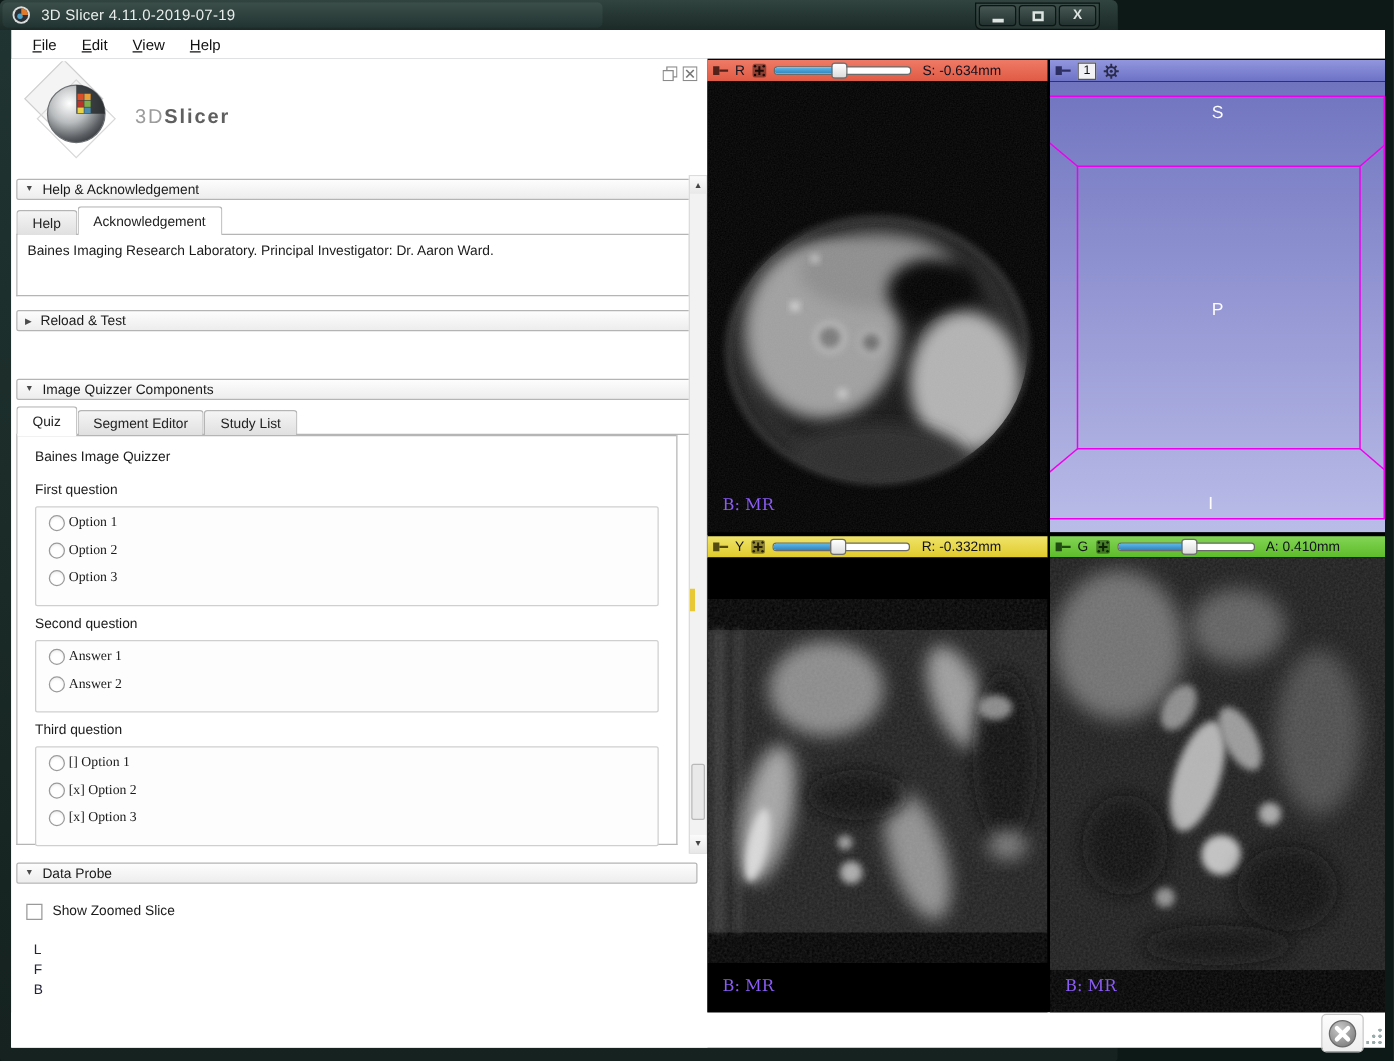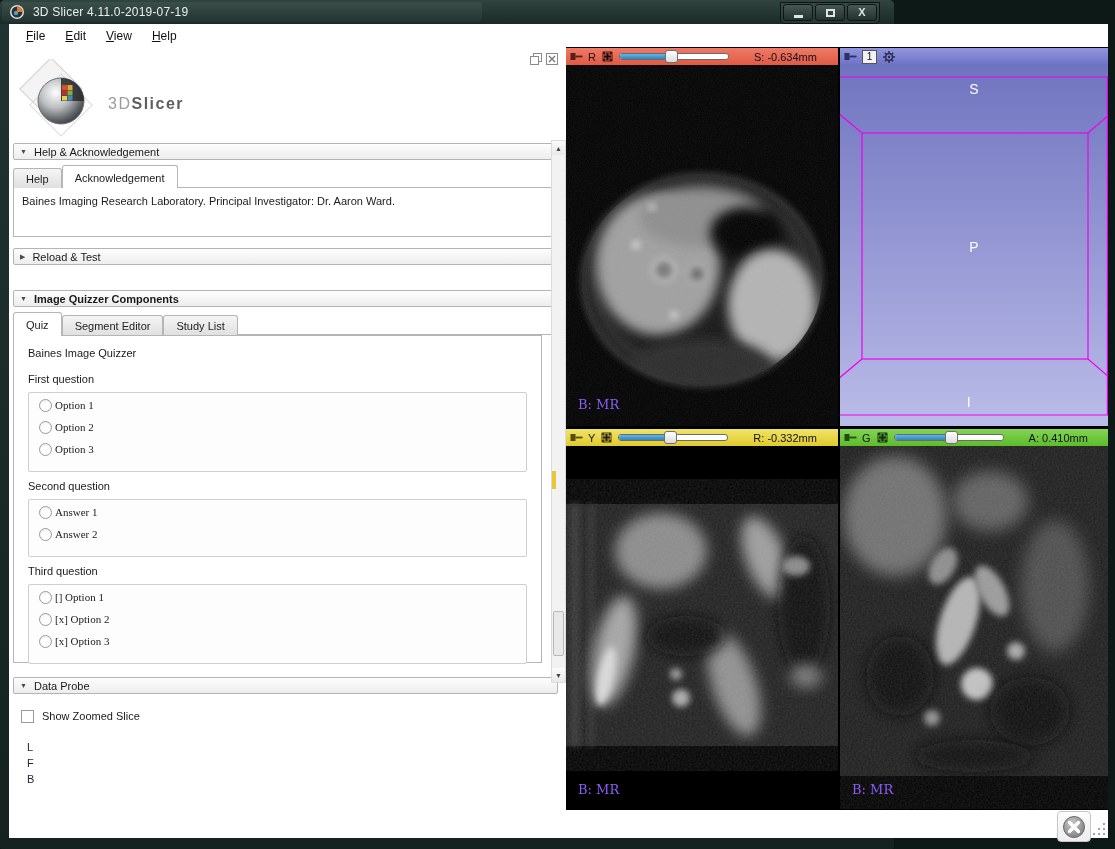--- a/index.html
+++ b/index.html
@@ -31,21 +31,21 @@
   .menu-item { display:inline-block; padding:3px 9px; font-size:12px; color:#111; }
   .menu-item::first-letter { text-decoration:underline; }
 
   
   .main { position:absolute; left:9px; top:47px; width:1099px; height:791px; background:#ffffff; }
 
   
   .panel { position:absolute; left:0; top:0; width:557px; height:791px; background:#fff; }
   .panel-corner-icons { position:absolute; top:6px; right:8px; display:flex; gap:4px; }
 
-  .logo { position:absolute; left:2px; top:12px; }
+  .logo { position:absolute; left:2px; top:2px; }
   .logo-text { position:absolute; left:97px; top:36px; font-size:16px; letter-spacing:1.5px; }
   .logo-3d { color:#9c9c9c; }
   .logo-slicer { color:#5f5f5f; font-weight:600; }
 
   .panel-flow { position:absolute; left:4px; top:96px; width:545px; }
 
   .collapse-bar { height:17px; border:1px solid #b4b4b4; border-radius:2px;
     background:linear-gradient(#fdfdfd,#ededed); display:flex; align-items:center; gap:7px;
     padding-left:6px; font-size:11px; color:#1a1a1a; }
   .tri { font-size:7px; color:#4a4a4a; }
@@ -57,21 +57,21 @@
     color:#222; height:20px; }
   .tab.active { background:#fff; height:23px; padding-top:6px; z-index:2; }
   .tab.active::after { content:""; position:absolute; left:0; right:0; bottom:-1px; height:2px; background:#fff; }
 
   .ack-box { border:1px solid #b5b5b5; border-top:none; width:539px; height:49px; padding:7px 8px; background:#fff; }
   .ack-line { margin-bottom:8px; }
   .contrib-label { text-decoration:underline; }
   .contrib-text { font-style:italic; }
 
   .reload-bar { margin-top:11px; }
-  .quizzer-bar { margin-top:25px;font-weight:bold; }
+  .quizzer-bar { margin-top:38px; }
 
   .quiz-frame { border:1px solid #b5b5b5; border-top:none; width:529px; height:328px; padding:12px 14px 0 14px; background:#fff; position:relative; }
   .quiz-frame::before { content:""; position:absolute; left:0; top:0; right:0; border-top:1px solid #b5b5b5; }
   .quiz-heading { margin-bottom:14px; }
   .q-label { margin:8px 0 7px 0; }
   .group-box { border:1px solid #cfcfcf; border-radius:2px; background:#fdfdfd; padding:6px 0 6px 10px; }
   .opt-row { display:flex; align-items:flex-start; gap:3px; height:22px;font-family:Liberation Serif, serif; }
   .radio { width:13px; height:13px; border:1px solid #9a9a9a; border-radius:50%; background:#fff;
     box-shadow:inset 0 1px 2px rgba(0,0,0,.08); flex:0 0 13px; }
 
@@ -89,21 +89,21 @@
     border:1px solid #b9b9b9; border-radius:2px; }
   .pscroll .mark { position:absolute; left:0; top:330px; width:4px; height:18px; background:#e8c935; }
 
   
   .viewports { position:absolute; left:557px; top:0; width:542px; height:763px; background:#000; }
   .vp-col-left { position:absolute; left:0; width:272px; }
   .vp-col-right { position:absolute; left:274px; width:268px; }
 
   .vp-header { height:17px; display:flex; align-items:center; gap:5px; padding:0 4px; margin-top:1px; }
   .vp-header .letter { font-size:11px; color:#15151f; }
-  .vp-header .readout { font-size:11px; color:#10101e; margin-left:20px; white-space:nowrap;text-align:center; }
+  .vp-header .readout { font-size:11px; color:#10101e; margin-left:4px; white-space:nowrap;text-align:center; }
   .hdr-red { background:linear-gradient(#ef7a66,#e05a44); }
   .hdr-yellow { background:linear-gradient(#f0e36a,#e0cb2b); }
   .hdr-green { background:linear-gradient(#83d455,#5dbc29); }
   .hdr-3d { background:linear-gradient(#9296de,#6d72c6); }
 
   .slider { position:relative; width:110px; height:13px; flex:0 0 110px; }
   .slider .groove { position:absolute; left:0; top:3px; width:110px; height:7px; background:#fff;
     border:1px solid #6a6a6a; border-radius:3px; overflow:hidden; }
   .slider .fill { position:absolute; left:0; top:0; bottom:0; width:47%; background:linear-gradient(#5fb6e8,#2f85bd); }
   .slider .handle { position:absolute; top:0; width:13px; height:13px; background:linear-gradient(#ffffff,#dcdcdc);

